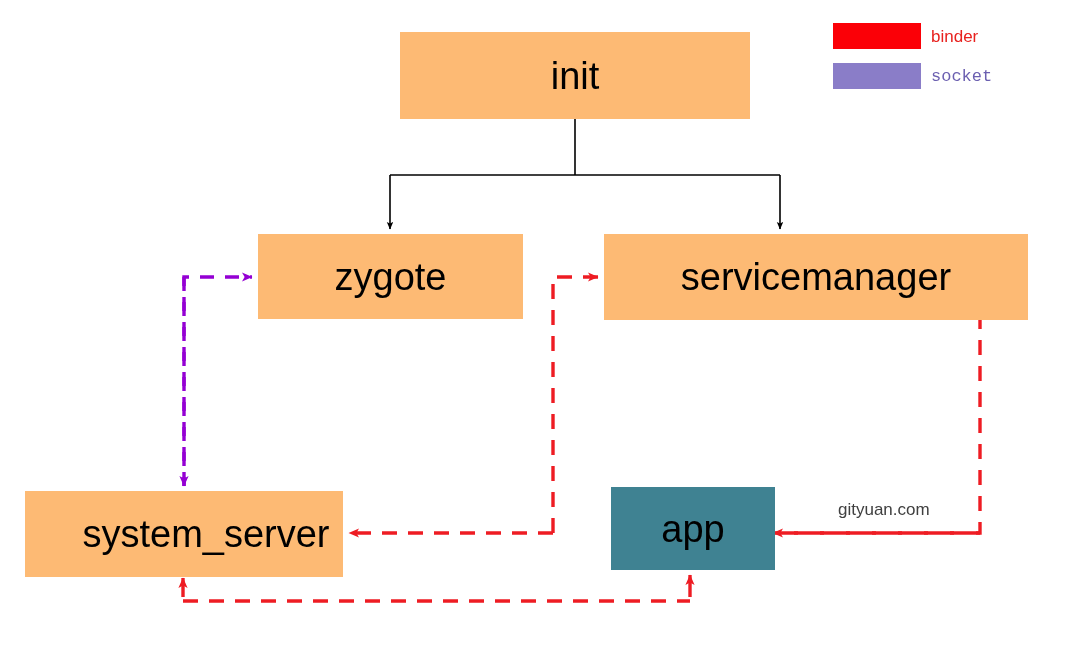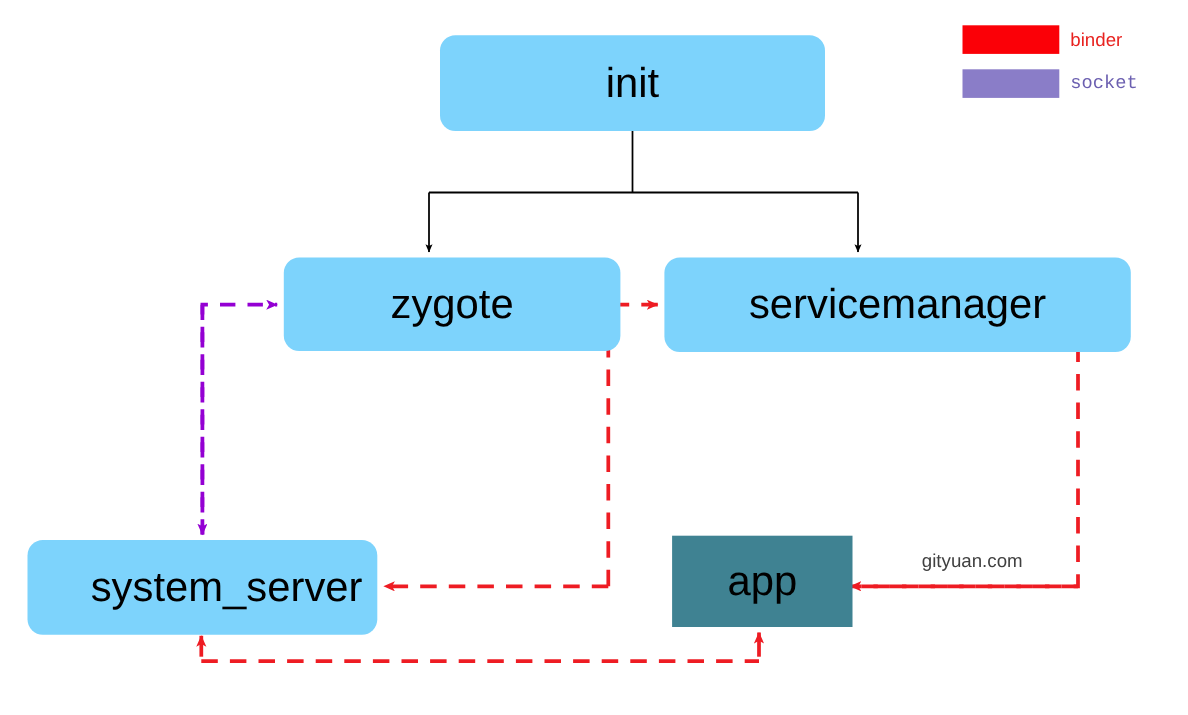--- a/index.html
+++ b/index.html
@@ -22,25 +22,25 @@
     box-sizing: border-box;
     display: flex;
     align-items: center;
     justify-content: center;
     color: #000000;
     font-weight: 400;
     letter-spacing: 0px;
     line-height: 1;
     user-select: none;
   }
-  .node-green { background: #7dd3fc; border-radius: 14px; }
+  .node-green { background: #fdba74; }
   .node-teal  { background: #3f8292; }
 
   .node-init           { left: 400px; top: 32px;  width: 350px; height: 87px;  font-size: 38px; }
-  .node-zygote         { left: 258px; top: 234px; width: 306px; height: 85px;  font-size: 38px; }
+  .node-zygote         { left: 258px; top: 234px; width: 265px; height: 85px;  font-size: 38px; }
   .node-servicemanager { left: 604px; top: 234px; width: 424px; height: 86px;  font-size: 38px; }
   .node-system-server  { left: 25px;  top: 491px; width: 318px; height: 86px;  font-size: 38px; padding-left: 44px; }
   .node-app            { left: 611px; top: 487px; width: 164px; height: 83px;  font-size: 38px; }
 
   #edges {
     position: absolute;
     left: 0; top: 0;
     width: 1080px;
     height: 650px;
     pointer-events: none;
@@ -50,21 +50,20 @@
     position: absolute;
     left: 833px;
     top: 20px;
     width: 230px;
   }
   .legend-row {
     display: flex;
     align-items: center;
     height: 32px;
     margin-bottom: 8px;
-    margin-left: 42px;
   }
   .legend-swatch {
     width: 88px;
     height: 26px;
     flex: 0 0 auto;
   }
   .legend-label {
     margin-left: 10px;
     font-size: 17px;
     line-height: 1;

